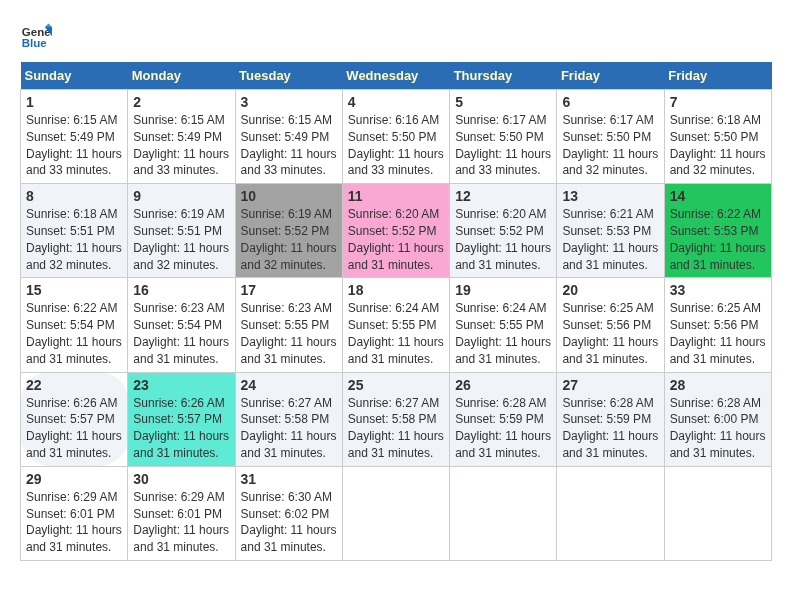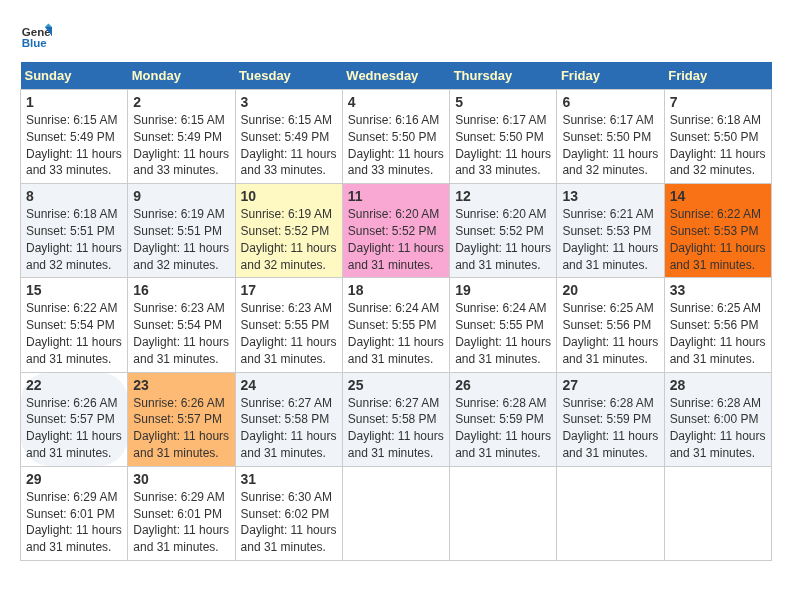--- a/index.html
+++ b/index.html
@@ -147,37 +147,37 @@
       </tr>
       <tr style="background: rgb(245, 245, 245);">
         <td style="background: rgb(240, 244, 248);">
           <span class="day-number">8</span>
           <div class="day-info">Sunrise: 6:18 AM<br>Sunset: 5:51 PM<br>Daylight: 11 hours and 32 minutes.</div>
         </td>
         <td style="background: rgb(240, 244, 248);">
           <span class="day-number">9</span>
           <div class="day-info">Sunrise: 6:19 AM<br>Sunset: 5:51 PM<br>Daylight: 11 hours and 32 minutes.</div>
         </td>
-        <td style="background: #fef9c3; margin-left: 36px;">
+        <td style="background: #a3a3a3; margin-left: 36px;">
           <span class="day-number">10</span>
           <div class="day-info">Sunrise: 6:19 AM<br>Sunset: 5:52 PM<br>Daylight: 11 hours and 32 minutes.</div>
         </td>
         <td style="background: #f9a8d4; margin-left: 44px;">
           <span class="day-number">11</span>
           <div class="day-info">Sunrise: 6:20 AM<br>Sunset: 5:52 PM<br>Daylight: 11 hours and 31 minutes.</div>
         </td>
         <td style="background: rgb(240, 244, 248);">
           <span class="day-number">12</span>
           <div class="day-info">Sunrise: 6:20 AM<br>Sunset: 5:52 PM<br>Daylight: 11 hours and 31 minutes.</div>
         </td>
         <td style="background: rgb(240, 244, 248);">
           <span class="day-number">13</span>
           <div class="day-info">Sunrise: 6:21 AM<br>Sunset: 5:53 PM<br>Daylight: 11 hours and 31 minutes.</div>
         </td>
-        <td style="background: #f97316;">
+        <td style="background: #22c55e;">
           <span class="day-number">14</span>
           <div class="day-info">Sunrise: 6:22 AM<br>Sunset: 5:53 PM<br>Daylight: 11 hours and 31 minutes.</div>
         </td>
       </tr>
       <tr style="background: rgb(255, 255, 255); margin-left: 36px;">
         <td>
           <span class="day-number">15</span>
           <div class="day-info">Sunrise: 6:22 AM<br>Sunset: 5:54 PM<br>Daylight: 11 hours and 31 minutes.</div>
         </td>
         <td>
@@ -203,21 +203,21 @@
         <td>
           <span class="day-number">33</span>
           <div class="day-info">Sunrise: 6:25 AM<br>Sunset: 5:56 PM<br>Daylight: 11 hours and 31 minutes.</div>
         </td>
       </tr>
       <tr style="background: rgb(245, 245, 245);">
         <td style="background: rgb(240, 244, 248); border-radius: 29px;">
           <span class="day-number">22</span>
           <div class="day-info">Sunrise: 6:26 AM<br>Sunset: 5:57 PM<br>Daylight: 11 hours and 31 minutes.</div>
         </td>
-        <td style="background: #fdba74;">
+        <td style="background: #5eead4;">
           <span class="day-number">23</span>
           <div class="day-info">Sunrise: 6:26 AM<br>Sunset: 5:57 PM<br>Daylight: 11 hours and 31 minutes.</div>
         </td>
         <td style="background: rgb(240, 244, 248);">
           <span class="day-number">24</span>
           <div class="day-info">Sunrise: 6:27 AM<br>Sunset: 5:58 PM<br>Daylight: 11 hours and 31 minutes.</div>
         </td>
         <td style="background: rgb(240, 244, 248);">
           <span class="day-number">25</span>
           <div class="day-info">Sunrise: 6:27 AM<br>Sunset: 5:58 PM<br>Daylight: 11 hours and 31 minutes.</div>

